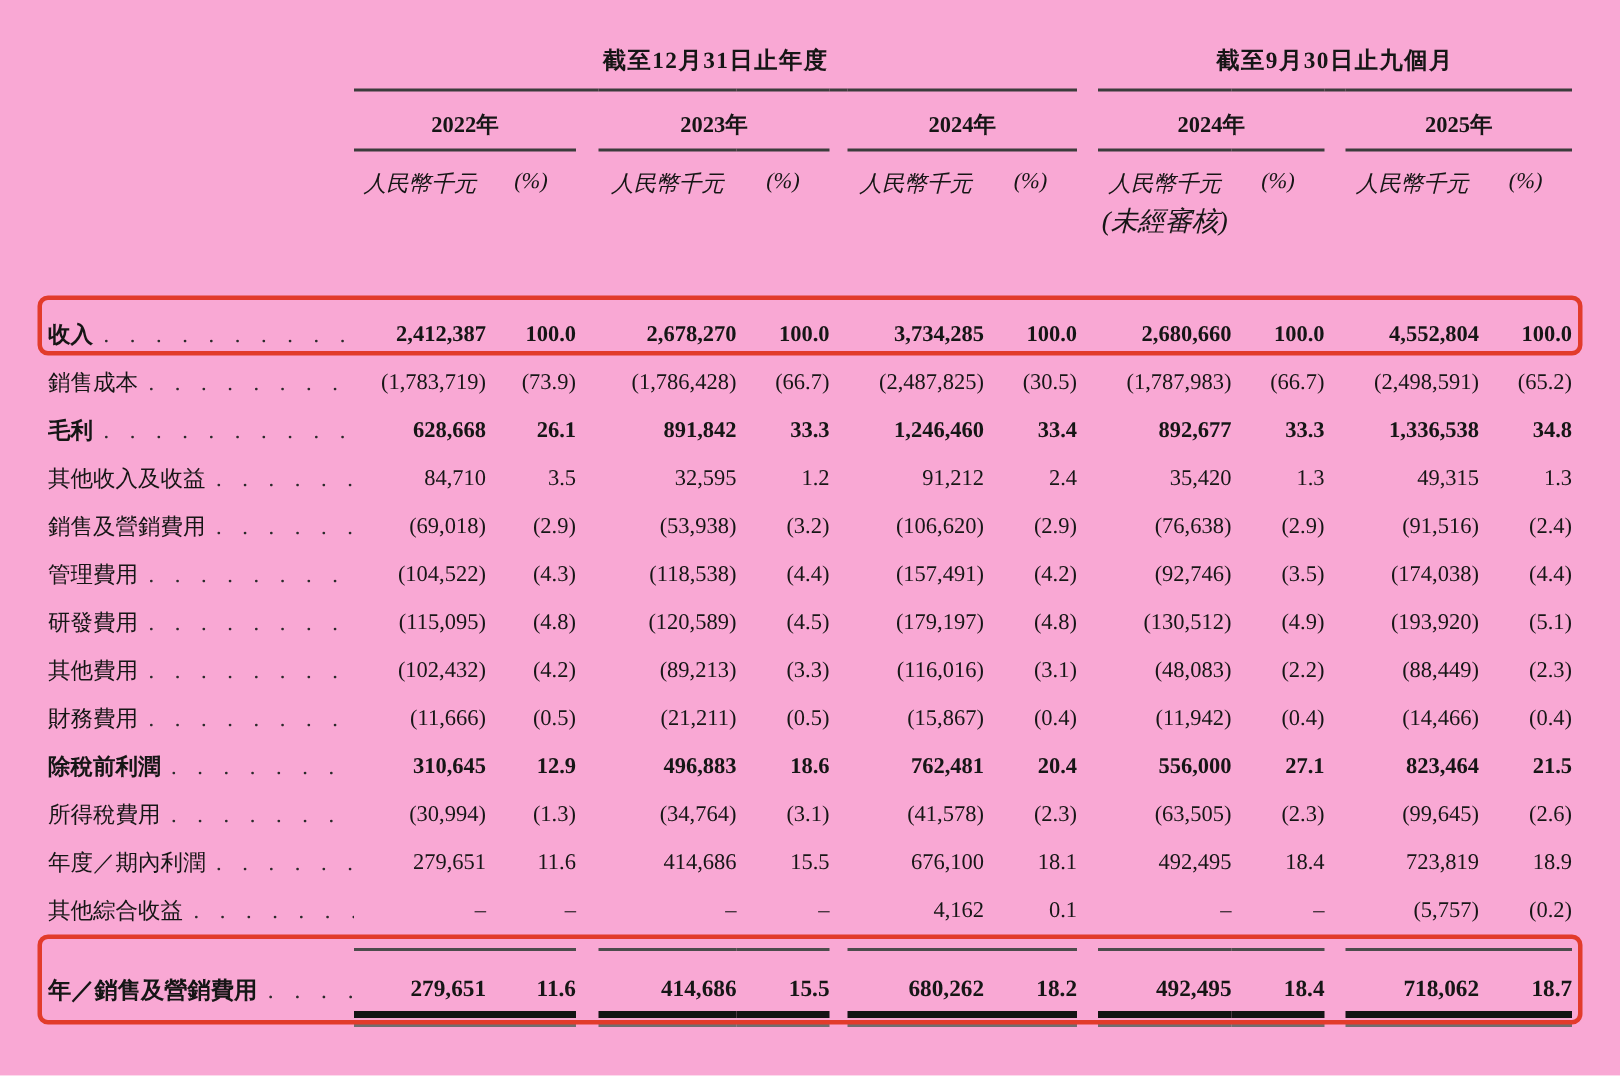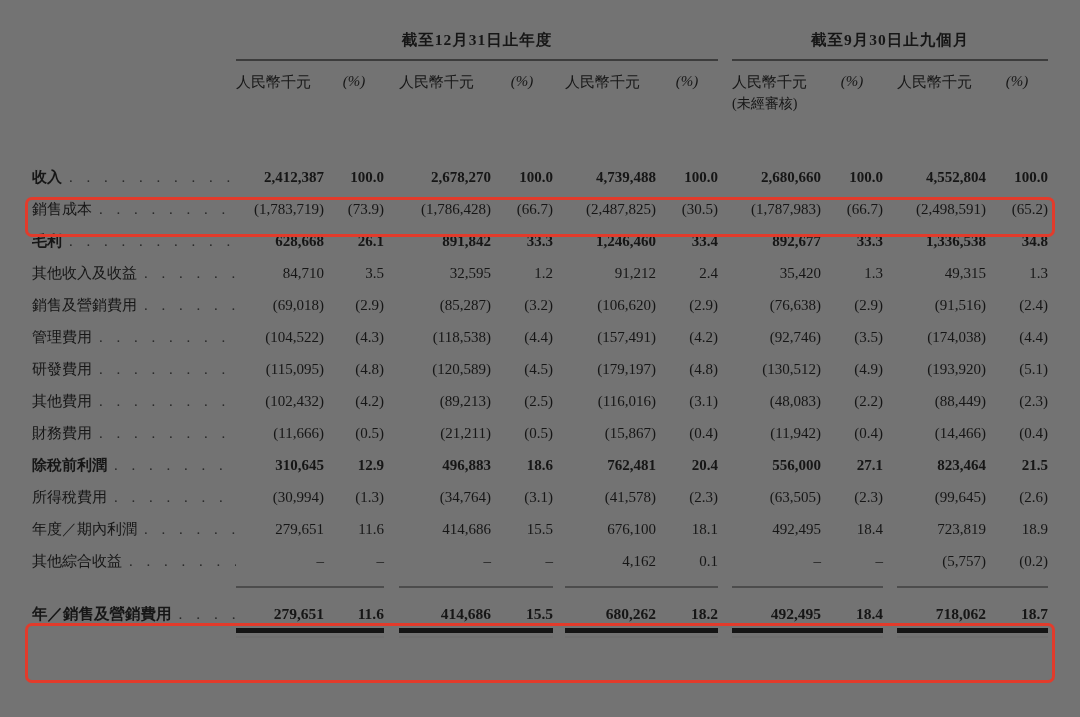--- a/index.html
+++ b/index.html
@@ -1,20 +1,20 @@
 <!DOCTYPE html>
 <html><head>
 <meta charset="utf-8">
 <style>
   html, body { margin: 0; padding: 0; background: #ffffff; }
   #page {
     position: relative;
     width: 1080px;
     height: 717px;
-    background: #737373;
+    background: #f9a8d4;
     overflow: hidden;
     font-family: "Liberation Serif", "DejaVu Serif", serif;
     color: #161616;
   }
   table.fin {
     border-collapse: collapse;
     table-layout: fixed;
     width: 1016px;
     margin: 26px 0 0 32px;
   }
@@ -28,23 +28,23 @@
     padding: 4px 0 8px 0;
     border-bottom: 2px solid #3c3c3c;
     letter-spacing: 1px;
   }
   td.yr {
     font-weight: bold;
     text-align: center;
     padding: 13px 0 6px 0;
     border-bottom: 2px solid #3c3c3c;
   }
-  td.unit { text-align: left; padding-top: 12px; vertical-align: top; }
+  td.unit { text-align: center; font-style: italic; padding-top: 12px; vertical-align: top; }
   td.pcth { text-align: center; font-style: italic; padding-top: 12px; vertical-align: top; }
-  span.note { display: block; font-size: 14px; margin-top: 3px; }
+  span.note { display: block; font-size: 18px; margin-top: 3px; }
   tr.gap-row td { height: 48px; }
 
   
   tbody td { height: 32px; }
   td.label-cell { white-space: nowrap; overflow: hidden; }
   span.dots { letter-spacing: 5px; padding-left: 7px; font-weight: normal; color: #2a2a2a; }
   td.num { text-align: right; white-space: nowrap; }
   td.pct { text-align: right; white-space: nowrap; }
   tr.bold td { font-weight: bold; }
   tr.bold span.dots { font-weight: normal; }
@@ -100,20 +100,32 @@
     </colgroup>
     <thead>
       <tr>
         <td></td>
         <td colspan="8" class="grp">截至12月31日止年度</td>
         <td class="sp"></td>
         <td colspan="5" class="grp">截至9月30日止九個月</td>
       </tr>
       <tr>
         <td></td>
+        <td colspan="2" class="yr">2022年</td>
+        <td class="sp"></td>
+        <td colspan="2" class="yr">2023年</td>
+        <td class="sp"></td>
+        <td colspan="2" class="yr">2024年</td>
+        <td class="sp"></td>
+        <td colspan="2" class="yr">2024年</td>
+        <td class="sp"></td>
+        <td colspan="2" class="yr">2025年</td>
+      </tr>
+      <tr>
+        <td></td>
         <td class="unit"><span>人民幣千元</span><span class="note"></span></td>
         <td class="pcth">(%)</td>
         <td class="sp"></td>
         <td class="unit"><span>人民幣千元</span><span class="note"></span></td>
         <td class="pcth">(%)</td>
         <td class="sp"></td>
         <td class="unit"><span>人民幣千元</span><span class="note"></span></td>
         <td class="pcth">(%)</td>
         <td class="sp"></td>
         <td class="unit"><span>人民幣千元</span><span class="note">(未經審核)</span></td>
@@ -128,21 +140,21 @@
     </thead>
     <tbody>
         <tr class="bold highlight">
       <td class="label-cell"><span class="rlabel">收入</span><span class="dots">. . . . . . . . . . . . . . . . . . . . . . . . . . . . . .</span></td>
       <td class="num">2,412,387</td>
       <td class="pct">100.0</td>
       <td class="sp"></td>
       <td class="num">2,678,270</td>
       <td class="pct">100.0</td>
       <td class="sp"></td>
-      <td class="num">4,739,488</td>
+      <td class="num">3,734,285</td>
       <td class="pct">100.0</td>
       <td class="sp"></td>
       <td class="num">2,680,660</td>
       <td class="pct">100.0</td>
       <td class="sp"></td>
       <td class="num">4,552,804</td>
       <td class="pct">100.0</td>
     </tr>
         <tr>
       <td class="label-cell"><span class="rlabel">銷售成本</span><span class="dots">. . . . . . . . . . . . . . . . . . . . . . . . . . . . . .</span></td>
@@ -193,21 +205,21 @@
       <td class="pct">1.3</td>
       <td class="sp"></td>
       <td class="num">49,315</td>
       <td class="pct">1.3</td>
     </tr>
         <tr>
       <td class="label-cell"><span class="rlabel">銷售及營銷費用</span><span class="dots">. . . . . . . . . . . . . . . . . . . . . . . . . . . . . .</span></td>
       <td class="num">(69,018)</td>
       <td class="pct">(2.9)</td>
       <td class="sp"></td>
-      <td class="num">(85,287)</td>
+      <td class="num">(53,938)</td>
       <td class="pct">(3.2)</td>
       <td class="sp"></td>
       <td class="num">(106,620)</td>
       <td class="pct">(2.9)</td>
       <td class="sp"></td>
       <td class="num">(76,638)</td>
       <td class="pct">(2.9)</td>
       <td class="sp"></td>
       <td class="num">(91,516)</td>
       <td class="pct">(2.4)</td>
@@ -245,21 +257,21 @@
       <td class="sp"></td>
       <td class="num">(193,920)</td>
       <td class="pct">(5.1)</td>
     </tr>
         <tr>
       <td class="label-cell"><span class="rlabel">其他費用</span><span class="dots">. . . . . . . . . . . . . . . . . . . . . . . . . . . . . .</span></td>
       <td class="num">(102,432)</td>
       <td class="pct">(4.2)</td>
       <td class="sp"></td>
       <td class="num">(89,213)</td>
-      <td class="pct">(2.5)</td>
+      <td class="pct">(3.3)</td>
       <td class="sp"></td>
       <td class="num">(116,016)</td>
       <td class="pct">(3.1)</td>
       <td class="sp"></td>
       <td class="num">(48,083)</td>
       <td class="pct">(2.2)</td>
       <td class="sp"></td>
       <td class="num">(88,449)</td>
       <td class="pct">(2.3)</td>
     </tr>

